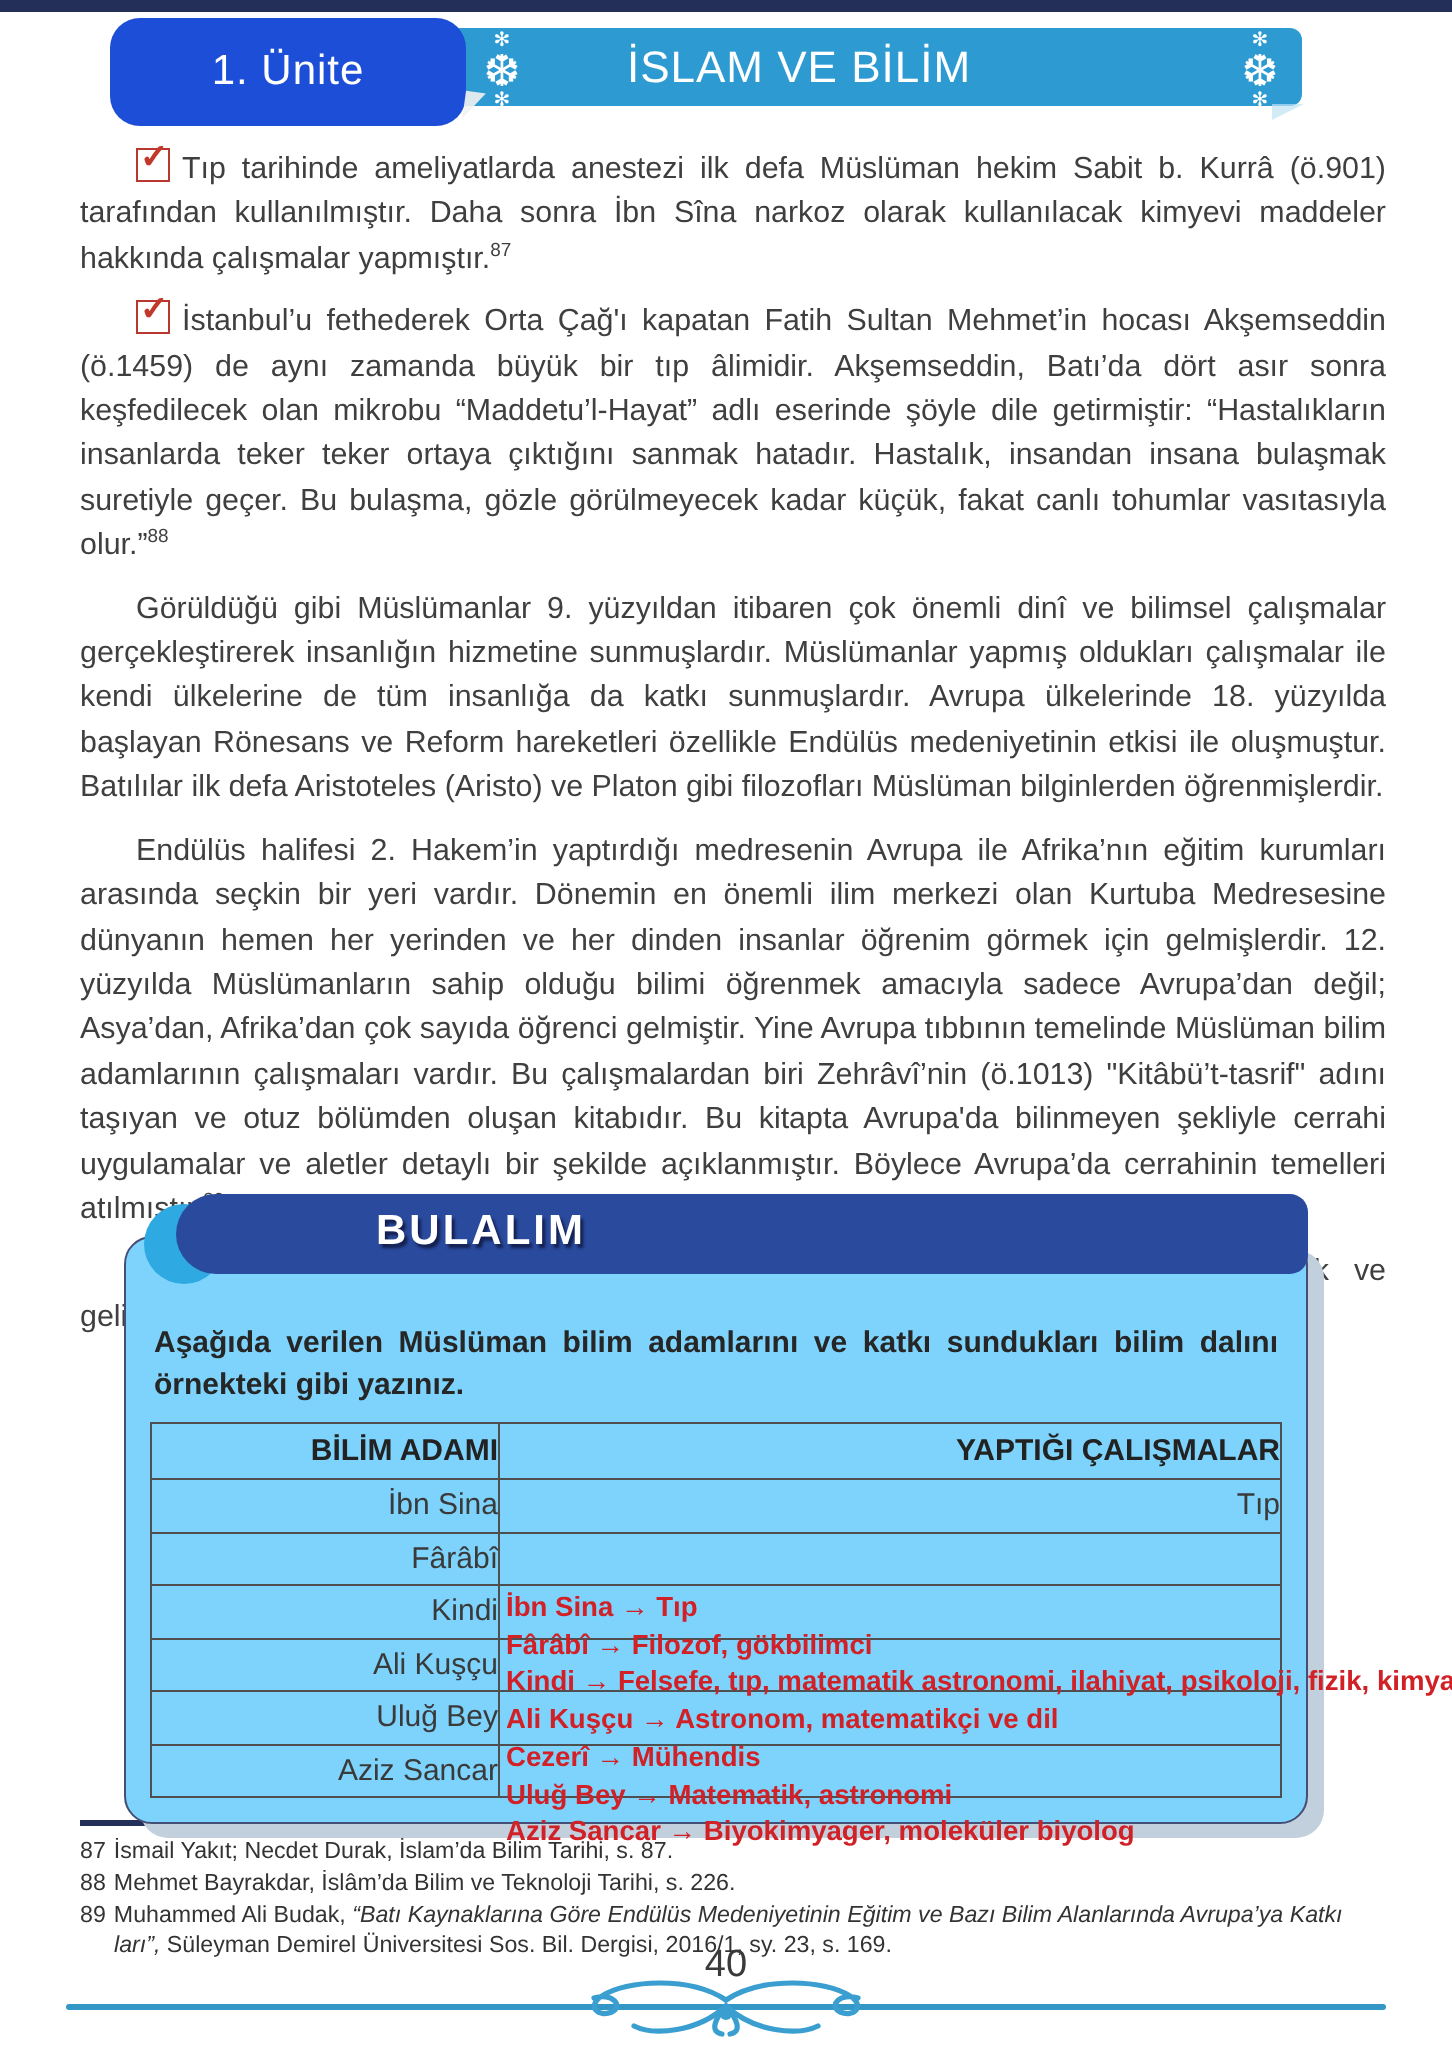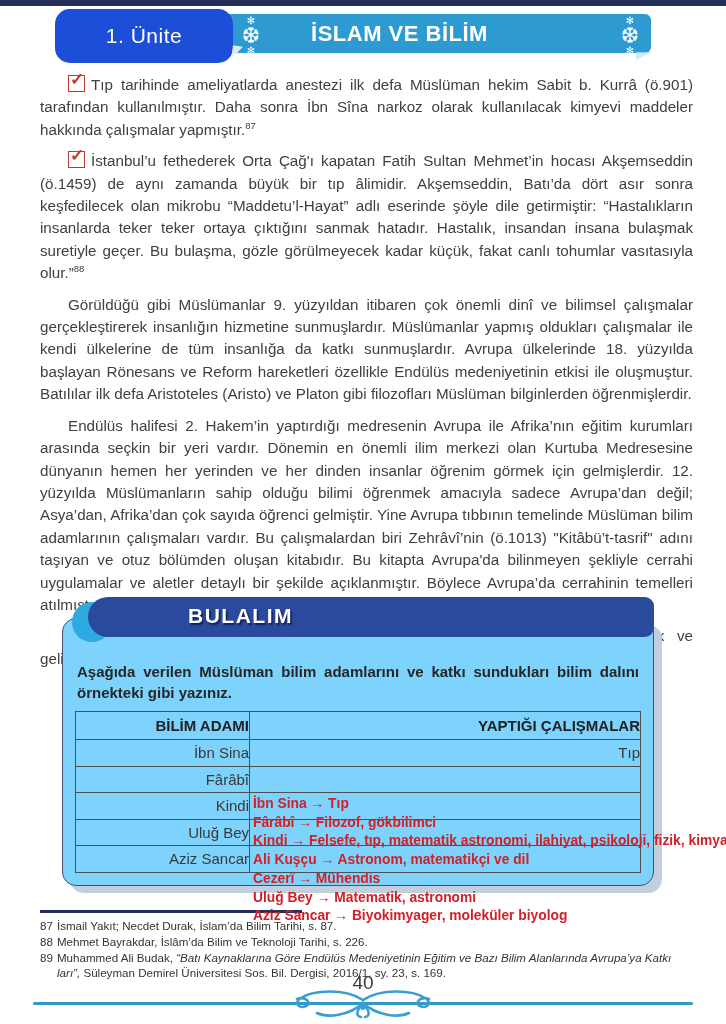--- a/index.html
+++ b/index.html
@@ -24,21 +24,21 @@
     display:flex;align-items:center;justify-content:center;
   }
   .unit-tab .tab-curl{
     position:absolute;right:-9px;bottom:3px;width:0;height:0;
     border-top:14px solid #f2f2f2;border-right:10px solid transparent;
     transform:rotate(8deg);opacity:.9;
   }
   .unit-tab span{color:#fff;font-size:21px;letter-spacing:.5px;}
   .title-text{
     position:absolute;width:100%;text-align:center;top:7px;
-    color:#fff;font-size:22px;font-weight:bold;letter-spacing:.5px;
+    color:#fff;font-size:22px;font-weight:normal;letter-spacing:.5px;
   }
   .ornament{
     position:absolute;top:1px;color:#ffffff;width:30px;text-align:center;
     line-height:12px;font-size:10px;
   }
   .ornament .big{font-size:22px;line-height:18px;display:block;}
   .ornament.left{left:88px;}
   .ornament.right{right:6px;}
   
   .body-text{position:absolute;top:74px;left:40px;width:653px;}
@@ -161,20 +161,24 @@
           <tr>
                 <td class="col1">İbn Sina</td>
                 <td>Tıp</td>
               </tr>
           <tr>
                 <td class="col1">Fârâbî</td>
                 <td></td>
               </tr>
           <tr>
                 <td class="col1">Kindi</td>
+                <td></td>
+              </tr>
+          <tr>
+                <td class="col1">Ali Kuşçu</td>
                 <td></td>
               </tr>
           <tr>
                 <td class="col1">Uluğ Bey</td>
                 <td></td>
               </tr>
           <tr>
                 <td class="col1">Aziz Sancar</td>
                 <td></td>
               </tr>

